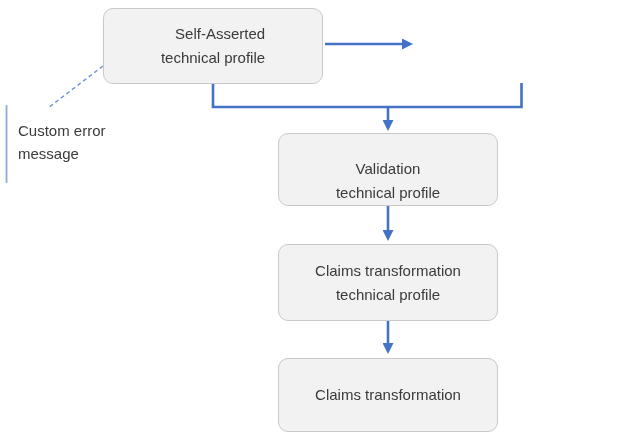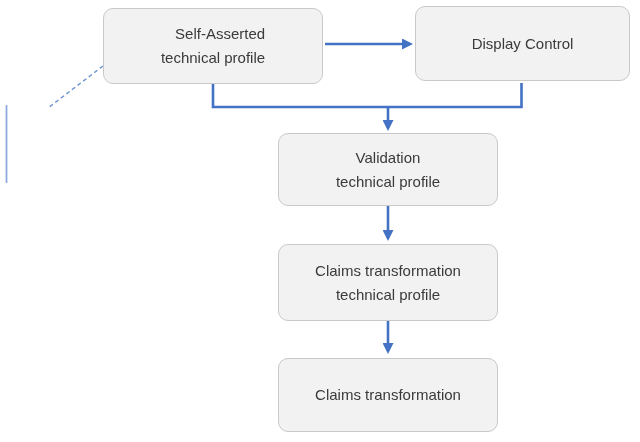--- a/index.html
+++ b/index.html
@@ -78,32 +78,31 @@
     <path d="M 103 66 L 48 108" fill="none" stroke="#6d94d1" stroke-width="1.4" stroke-dasharray="4 3"></path>
 
     <path d="M 6.5 105 V 183" fill="none" stroke="#8faadc" stroke-width="1.8"></path>
   </svg>
 
   <div class="node" style="left:103px; top:8px; width:220px; height:76px;text-align:right;">
     <span class="node-label">Self-Asserted
 technical profile</span>
   </div>
 
-  <div class="node" style="left:415px; top:6px; width:215px; height:75px;">
-    <span class="node-label">Display Control</span>
-  </div>
 
-  <div class="node" style="left:278px; top:133px; width:220px; height:73px;">
+  <div class="node" style="left:278px; top:133px; width:220px; height:73px;align-items:flex-end;">
     <span class="node-label">Validation
 technical profile</span>
   </div>
 
   <div class="node" style="left:278px; top:244px; width:220px; height:77px;">
     <span class="node-label">Claims transformation
 technical profile</span>
   </div>
 
   <div class="node" style="left:278px; top:358px; width:220px; height:74px;">
     <span class="node-label">Claims transformation</span>
   </div>
 
+  <div class="annotation">Custom error
+message</div>
 
 </div>
 
 </body></html>

